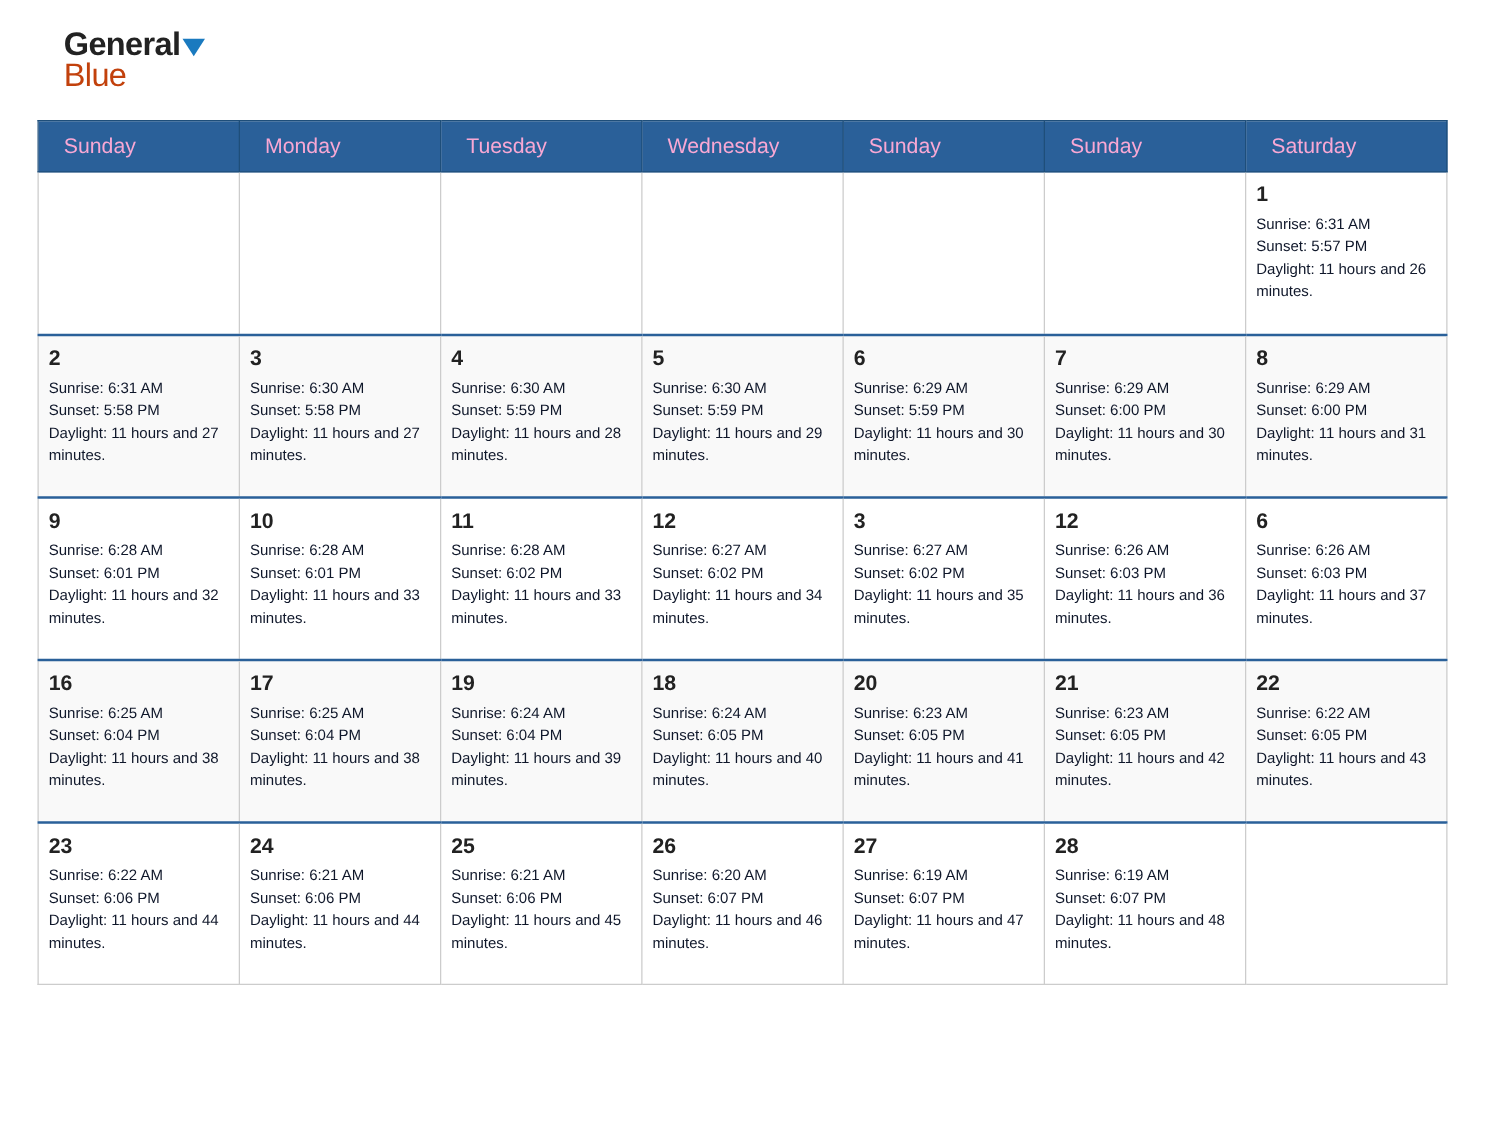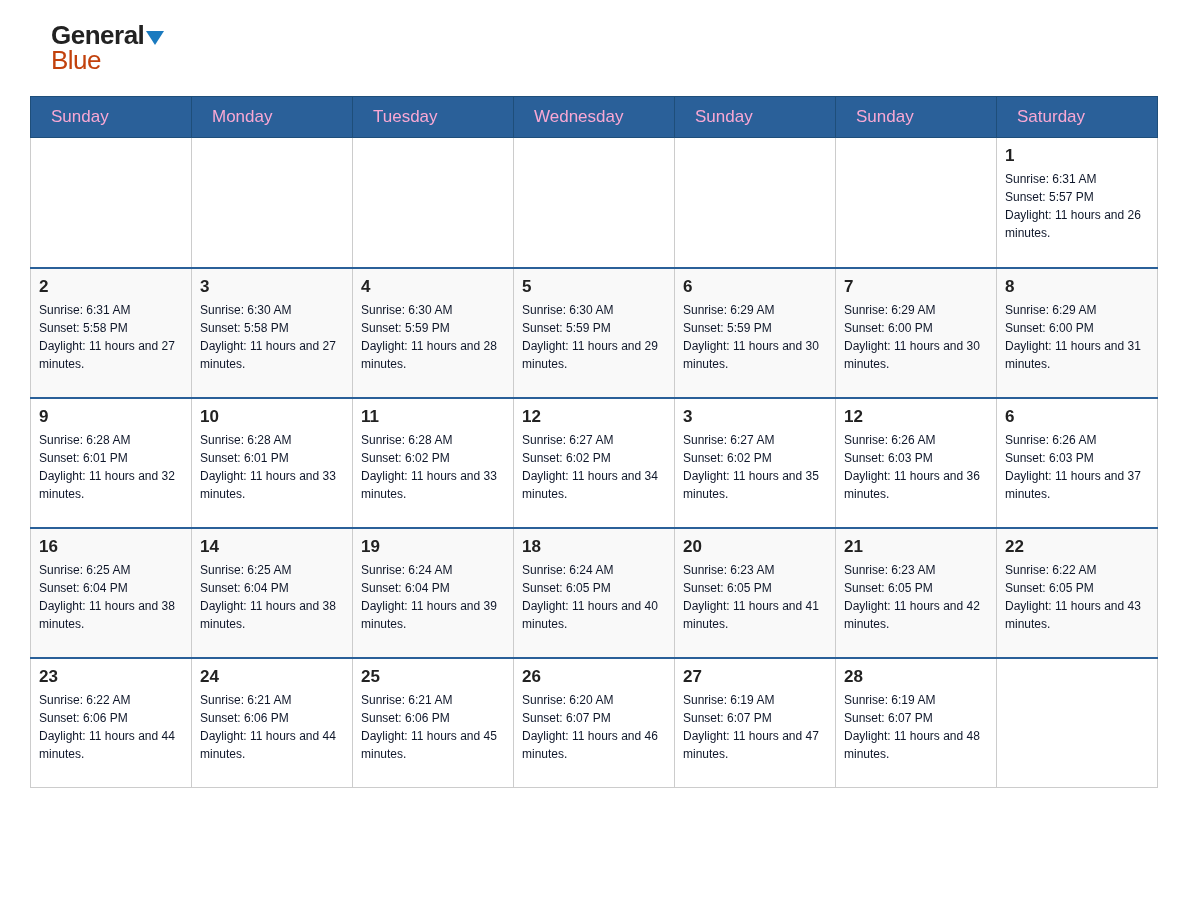--- a/index.html
+++ b/index.html
@@ -215,21 +215,21 @@
           <span class="day-num">6</span>
           <div class="day-info">Sunrise: 6:26 AM<br>Sunset: 6:03 PM<br>Daylight: 11 hours and 37 minutes.</div>
         </td>
       </tr>
       <tr>
         <td>
           <span class="day-num">16</span>
           <div class="day-info">Sunrise: 6:25 AM<br>Sunset: 6:04 PM<br>Daylight: 11 hours and 38 minutes.</div>
         </td>
         <td>
-          <span class="day-num">14</span>
+          <span class="day-num">17</span>
           <div class="day-info">Sunrise: 6:25 AM<br>Sunset: 6:04 PM<br>Daylight: 11 hours and 38 minutes.</div>
         </td>
         <td>
           <span class="day-num">19</span>
           <div class="day-info">Sunrise: 6:24 AM<br>Sunset: 6:04 PM<br>Daylight: 11 hours and 39 minutes.</div>
         </td>
         <td>
           <span class="day-num">18</span>
           <div class="day-info">Sunrise: 6:24 AM<br>Sunset: 6:05 PM<br>Daylight: 11 hours and 40 minutes.</div>
         </td>

